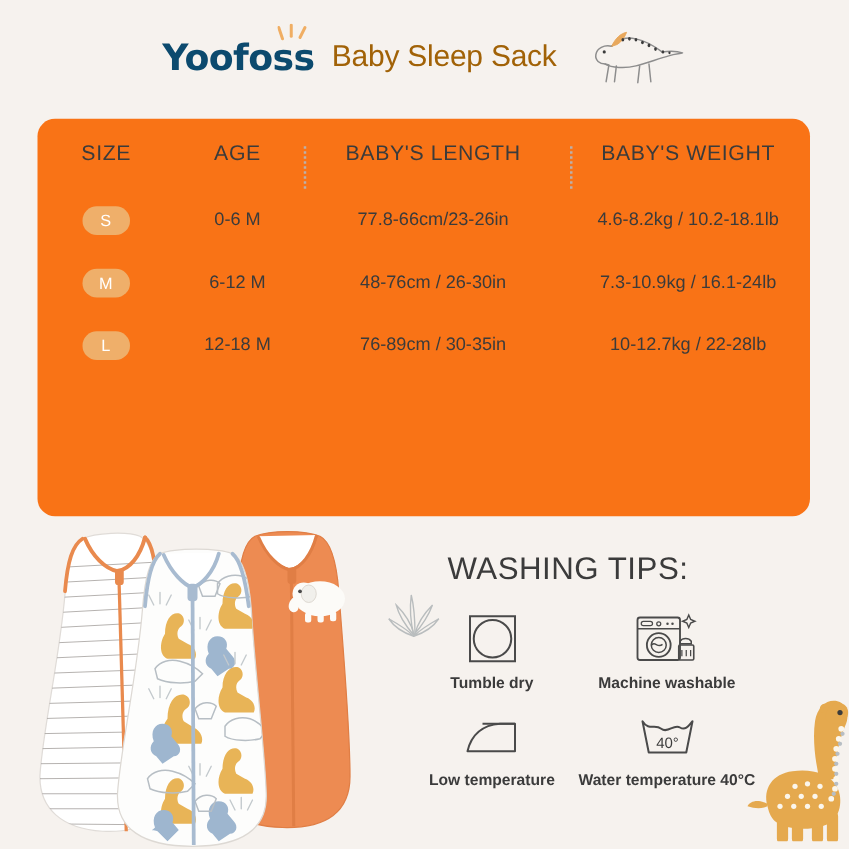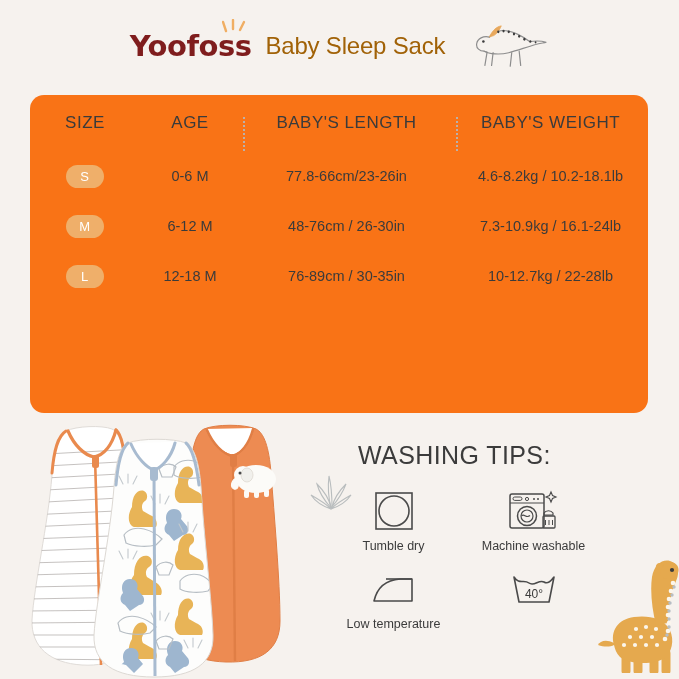--- a/index.html
+++ b/index.html
@@ -22,21 +22,21 @@
     width: 679px;
     height: 92px;
     display: flex;
     align-items: center;
     justify-content: center;
     gap: 14px;
   }
   .brand-logo {
     font-size: 29px;
     font-weight: bold;
-    color: #7f1d1d;
+    color: #0c4a6e;
     letter-spacing: -0.5px;
     line-height: 1;
     position: relative;
     font-family: "DejaVu Sans", sans-serif;
   }
   .brand-rays {
     position: absolute;
     left: 92px;
     top: -13px;
     width: 26px;
@@ -174,20 +174,21 @@
     display: flex;
     align-items: center;
     justify-content: center;
   }
   .tip-label {
     font-size: 12.5px;
     color: #3B3B3B;
     text-align: center;
     margin-top: 4px;
     white-space: nowrap;
+    font-weight: bold;
   }
   .footer-dino {
     position: absolute;
     left: 276px;
     top: 128px;
     width: 86px;
     height: 120px;
   }
 </style>
 </head>
@@ -433,20 +434,21 @@
       <div class="tip-label">Low temperature</div>
     </div>
 
     <div class="tip">
       <div class="tip-icon">
         <svg width="52" height="40" viewBox="0 0 52 40">
           <path d="M6 8 C11 16 16 10 21 14 C26 18 31 10 36 13 C41 16 44 10 46 8 L41 33 L11 33 Z" fill="none" stroke="#4A4A4A" stroke-width="1.6" stroke-linejoin="round"></path>
           <text x="26" y="29" text-anchor="middle" font-family="Liberation Sans, sans-serif" font-size="12" fill="#3B3B3B">40°</text>
         </svg>
       </div>
+      <div class="tip-label">Water temperature 40°C</div>
     </div>
   </div>
 
   <svg class="footer-dino" viewBox="0 0 86 120">
     <path d="M30 118 L30 104 M42 118 L42 104 M58 118 L58 102 M70 118 L70 100" fill="none" stroke="#E5A94E" stroke-width="9" stroke-linecap="round"></path>
     <path d="M18 92 C14 78 22 66 38 64 C54 62 66 66 72 74 C78 82 78 96 70 104 C60 112 34 112 24 104 C20 100 19 96 18 92 Z" fill="#E5A94E"></path>
     <path d="M18 90 C10 86 4 88 2 92 C8 94 14 94 18 92 Z" fill="#E5A94E"></path>
     <path d="M60 72 C56 56 54 38 56 24 C58 12 66 6 74 8 C82 10 84 20 80 28 C76 38 72 52 72 70 Z" fill="#E5A94E"></path>
     <path d="M72 10 C80 8 84 14 82 20 C80 26 72 28 66 24 C62 20 66 12 72 10 Z" fill="#E5A94E"></path>
     <circle cx="76" cy="17" r="2.1" fill="#3B3B3B"></circle>

